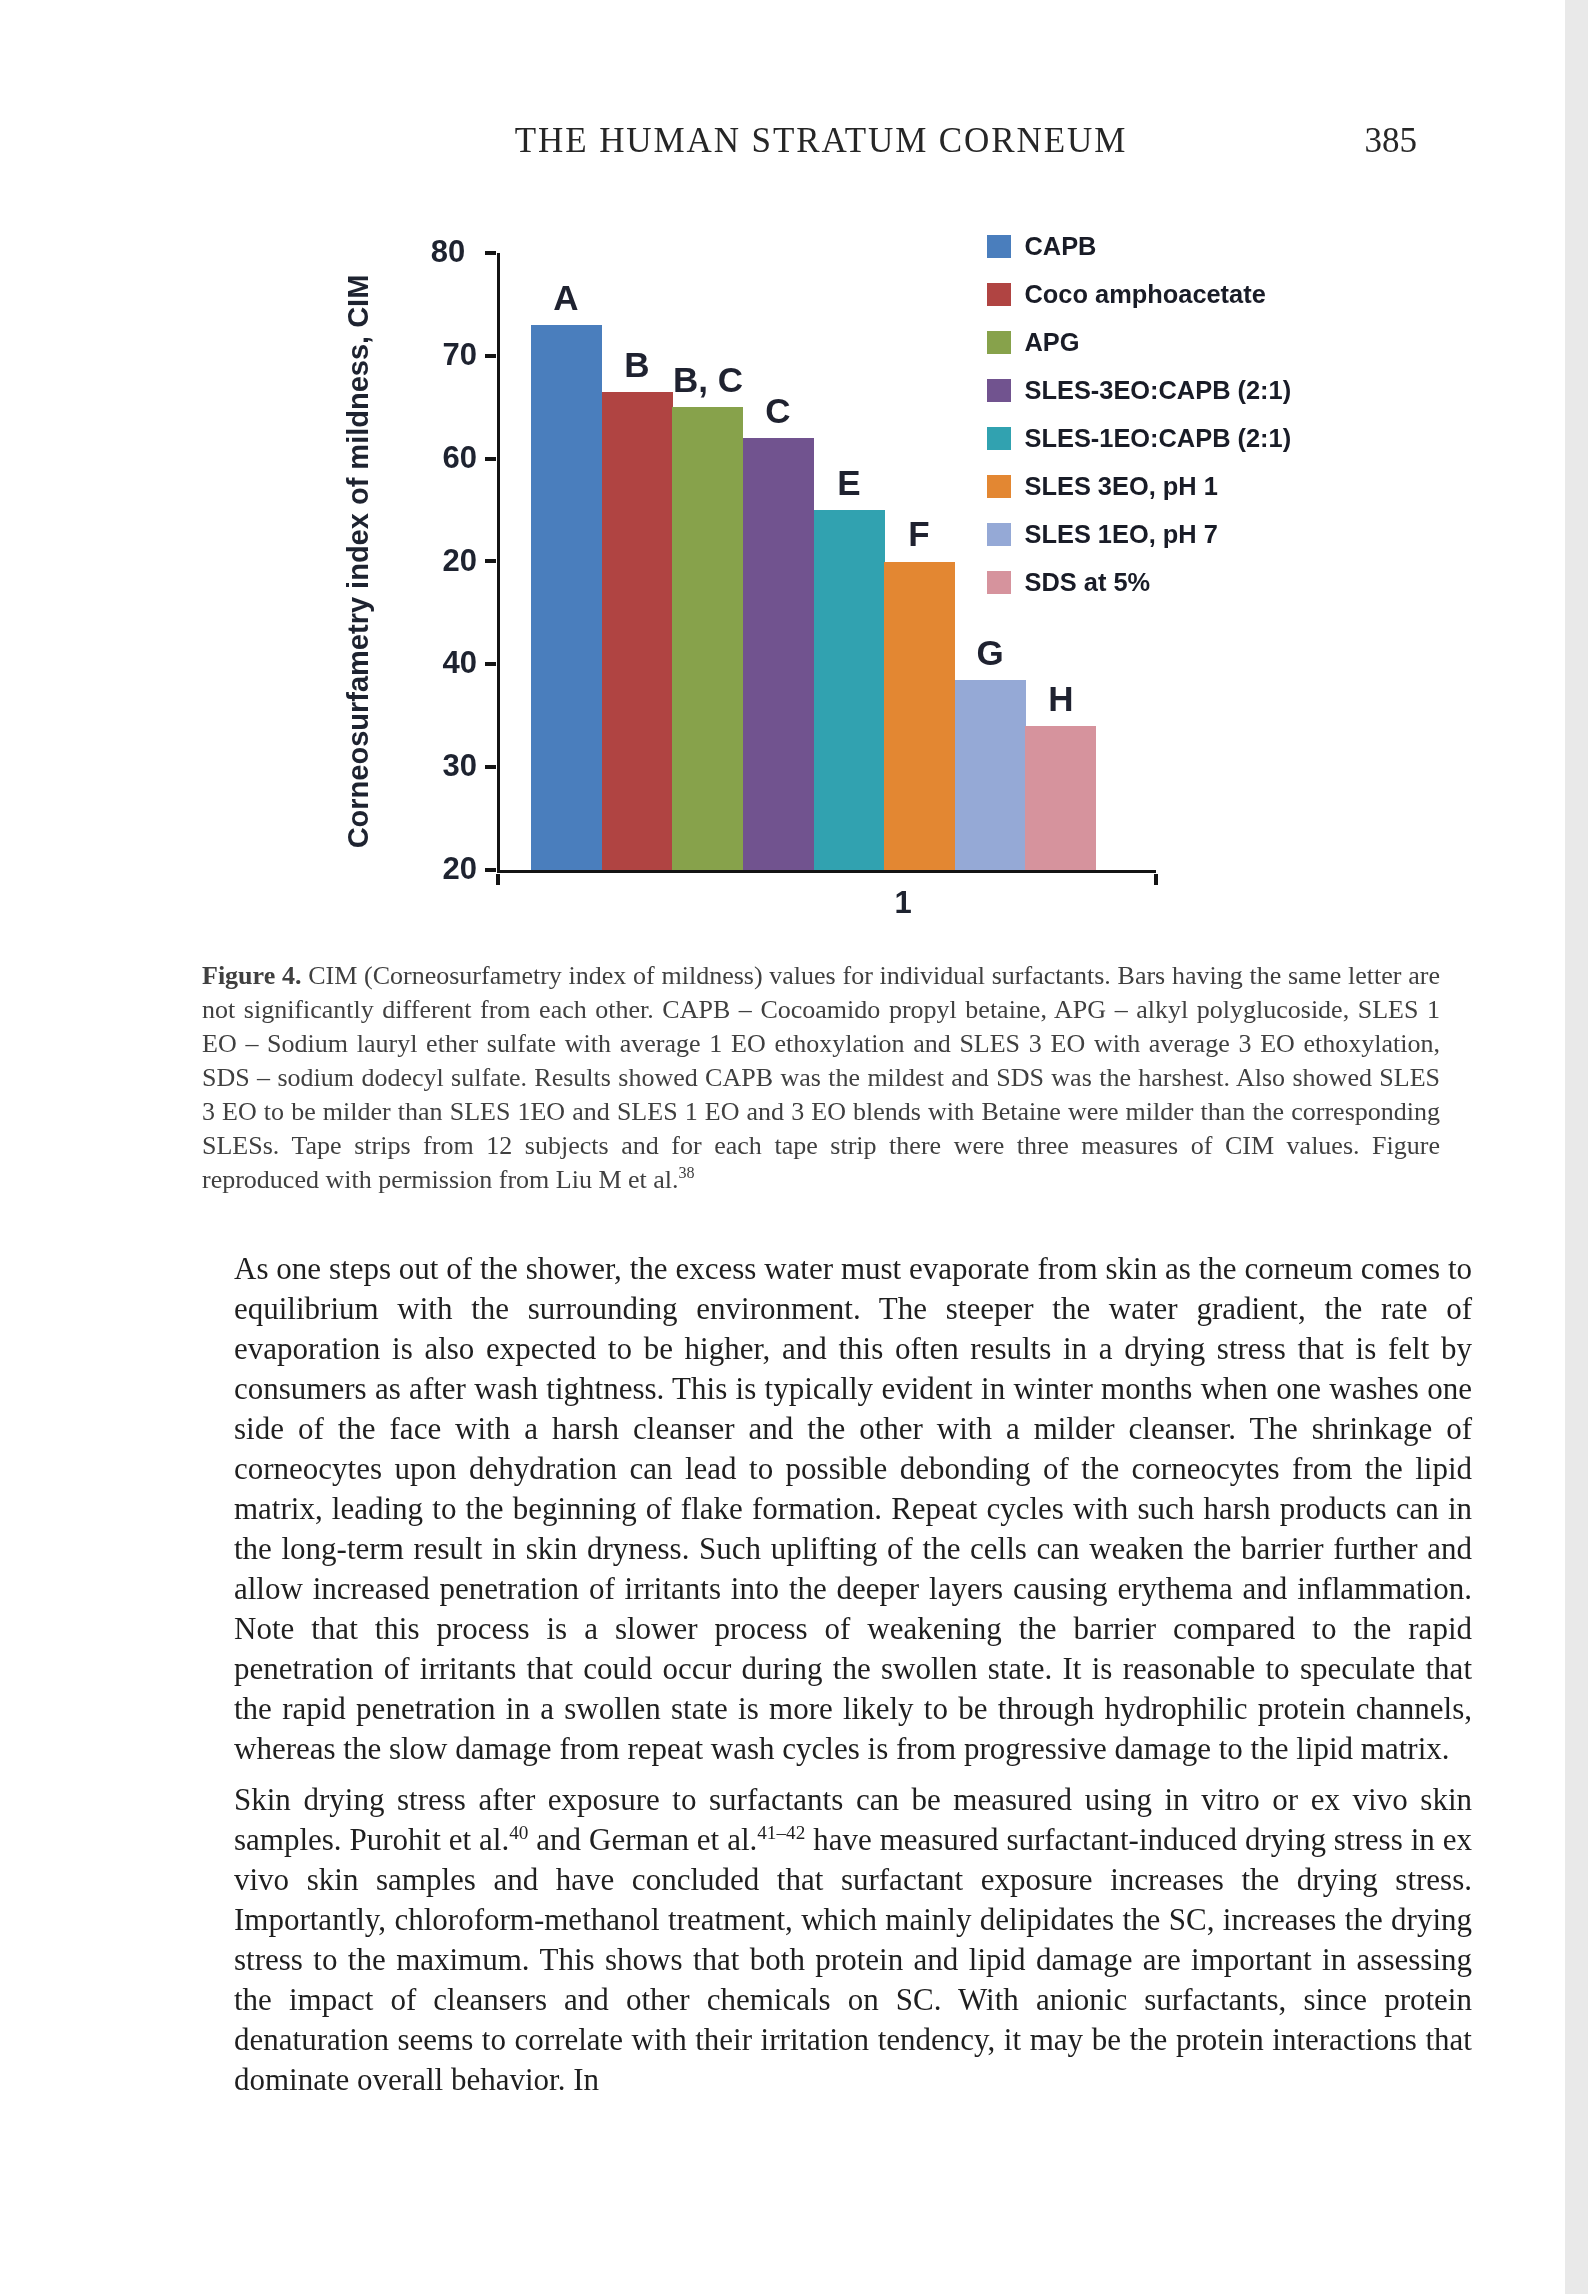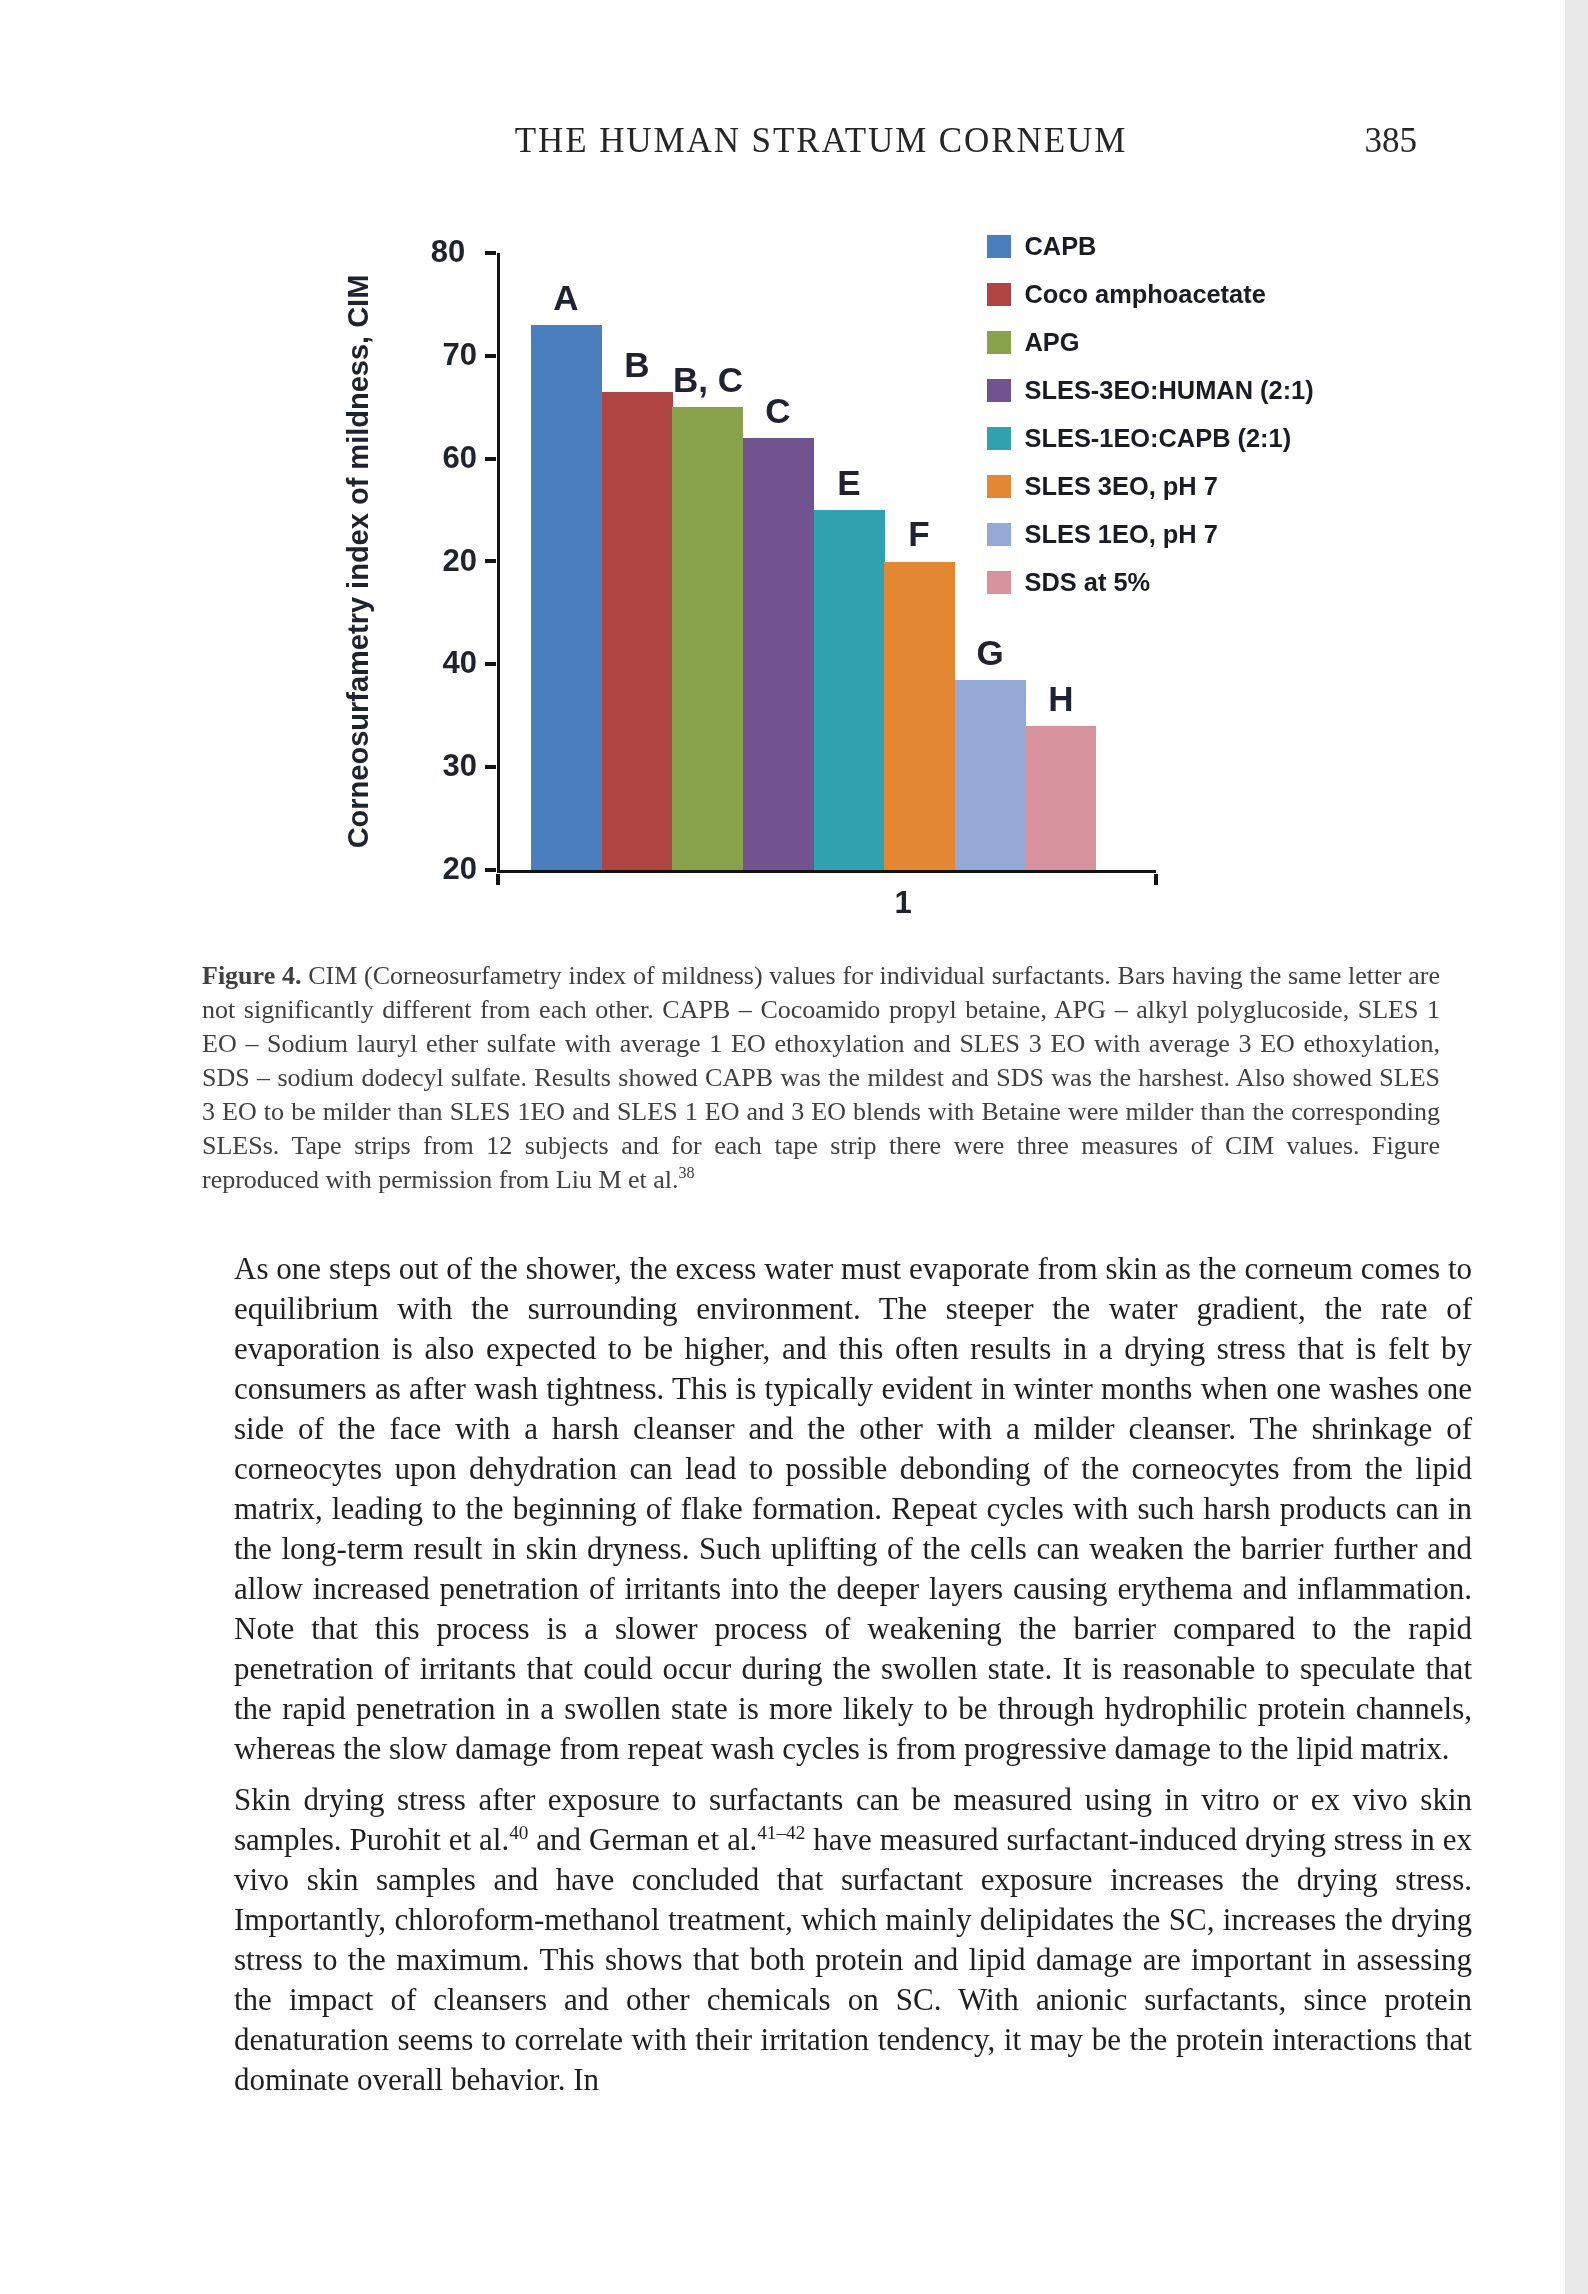--- a/index.html
+++ b/index.html
@@ -132,29 +132,29 @@
         <div class="legend-item">
           <div class="legend-swatch" style="background: rgb(176, 68, 66);"></div>
           <div class="legend-label">Coco amphoacetate</div>
         </div>
         <div class="legend-item">
           <div class="legend-swatch" style="background: rgb(135, 162, 75);"></div>
           <div class="legend-label">APG</div>
         </div>
         <div class="legend-item">
           <div class="legend-swatch" style="background: rgb(113, 83, 143);"></div>
-          <div class="legend-label">SLES-3EO:HUMAN (2:1)</div>
+          <div class="legend-label">SLES-3EO:CAPB (2:1)</div>
         </div>
         <div class="legend-item">
           <div class="legend-swatch" style="background: rgb(49, 162, 176);"></div>
           <div class="legend-label">SLES-1EO:CAPB (2:1)</div>
         </div>
         <div class="legend-item">
           <div class="legend-swatch" style="background: rgb(227, 135, 50);"></div>
-          <div class="legend-label">SLES 3EO, pH 7</div>
+          <div class="legend-label">SLES 3EO, pH 1</div>
         </div>
         <div class="legend-item">
           <div class="legend-swatch" style="background: rgb(149, 169, 214);"></div>
           <div class="legend-label">SLES 1EO, pH 7</div>
         </div>
         <div class="legend-item">
           <div class="legend-swatch" style="background: rgb(214, 147, 157);"></div>
           <div class="legend-label">SDS at 5%</div>
         </div>
       </div>

